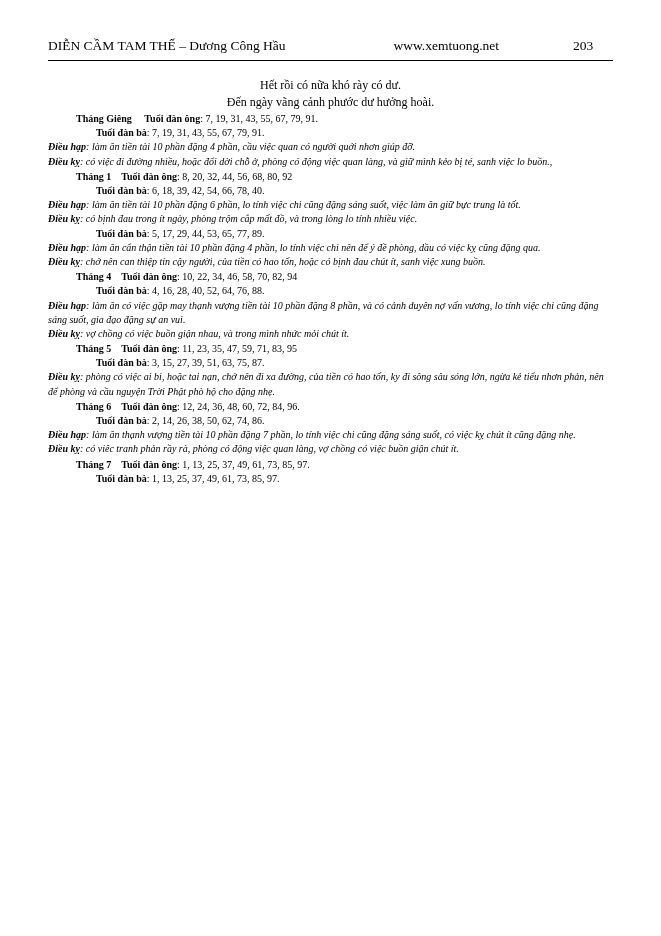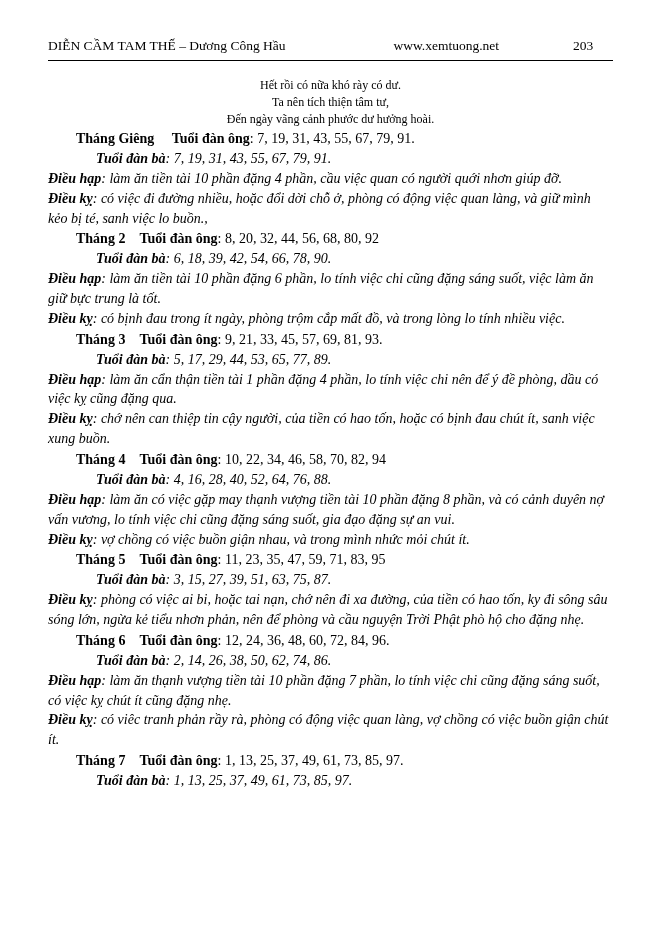--- a/index.html
+++ b/index.html
@@ -44,93 +44,86 @@
     width: 40px;
     text-align: left;
   }
   .center-line {
     text-align: center;
     font-size: 12px;
     line-height: 1.42;
   }
   p {
     margin: 0;
-    font-size: 14px;
+    font-size: 10px;
     line-height: 1.42;
     text-align: left;
   }
   .blk { font-weight: bold; }
   .month-line {
     margin-top: 1px;
     padding-left: 28px;
   }
   .sub-line {
     padding-left: 48px;
-    font-style: italic;
   }
   .body-line {
     margin-top: 0px;
     font-style: italic;
   }
 </style>
 </head>
 <body>
 
 <div class="page">
 
   <div class="header">
     <span class="header-left">DIỄN CẦM TAM THẾ – Dương Công Hầu</span>
     <span class="header-mid">www.xemtuong.net</span>
     <span class="header-right">203</span>
   </div>
 
   <div class="center-line">Hết rồi có nữa khó rày có dư.</div>
-  <div class="center-line">Ta nên tích thiện tâm tư,</div>
   <div class="center-line">Đến ngày vãng cảnh phước dư hưởng hoài.</div>
 
   <p class="month-line">
     <span class="blk">Tháng Giêng</span>
     <span>&nbsp;&nbsp;&nbsp;</span>
     <span class="blk">Tuổi đàn ông</span><span>: </span><span>7, 19, 31, 43, 55, 67, 79, 91.</span>
   </p>
   <p class="sub-line">
     <span class="blk">Tuổi đàn bà</span><span>: </span><span>7, 19, 31, 43, 55, 67, 79, 91.</span>
   </p>
   <p class="body-line">
     <span class="blk">Điều hạp</span><span>: </span><span>làm ăn tiền tài 10 phần đặng 4 phần,  cầu việc quan có người quới nhơn giúp đỡ.</span>
   </p>
   <p class="body-line">
     <span class="blk">Điều kỵ</span><span>: </span><span>có việc đi đường nhiều, hoặc đổi dời chỗ ở, phòng có động việc quan làng, và giữ mình kẻo bị té, sanh việc lo buồn.,</span>
   </p>
 
   <p class="month-line">
-    <span class="blk">Tháng 2</span>
+    <span class="blk">Tháng 1</span>
     <span>&nbsp;&nbsp;</span>
     <span class="blk">Tuổi đàn ông</span><span>: </span><span>8, 20, 32, 44, 56, 68, 80, 92</span>
   </p>
   <p class="sub-line">
-    <span class="blk">Tuổi đàn bà</span><span>: </span><span>6, 18, 39, 42, 54, 66, 78, 90.</span>
+    <span class="blk">Tuổi đàn bà</span><span>: </span><span>6, 18, 39, 42, 54, 66, 78, 40.</span>
   </p>
   <p class="body-line">
     <span class="blk">Điều hạp</span><span>: </span><span>làm ăn tiền tài 10 phần đặng 6 phần, lo tính việc chi cũng đặng sáng suốt, việc làm ăn giữ bực trung là tốt.</span>
   </p>
   <p class="body-line">
     <span class="blk">Điều kỵ</span><span>: </span><span>có bịnh đau trong ít ngày, phòng trộm cắp mất đồ, và trong lòng lo tính nhiều việc.</span>
   </p>
 
-  <p class="month-line">
-    <span class="blk">Tháng 3</span>
-    <span>&nbsp;&nbsp;</span>
-    <span class="blk">Tuổi đàn ông</span><span>: </span><span>9, 21, 33, 45, 57, 69, 81, 93.</span>
-  </p>
   <p class="sub-line">
     <span class="blk">Tuổi đàn bà</span><span>: </span><span>5, 17, 29, 44, 53, 65, 77, 89.</span>
   </p>
   <p class="body-line">
-    <span class="blk">Điều hạp</span><span>: </span><span>làm ăn cẩn thận tiền tài 1 phần đặng 4 phần, lo tính việc chi nên để ý đề phòng, dầu có việc kỵ cũng đặng qua.</span>
+    <span class="blk">Điều hạp</span><span>: </span><span>làm ăn cẩn thận tiền tài 10 phần đặng 4 phần, lo tính việc chi nên để ý đề phòng, dầu có việc kỵ cũng đặng qua.</span>
   </p>
   <p class="body-line">
     <span class="blk">Điều kỵ</span><span>: </span><span>chớ nên can thiệp tin cậy người, của tiền có hao tốn, hoặc có bịnh đau chút ít, sanh việc xung buồn.</span>
   </p>
 
   <p class="month-line">
     <span class="blk">Tháng 4</span>
     <span>&nbsp;&nbsp;</span>
     <span class="blk">Tuổi đàn ông</span><span>: </span><span>10, 22, 34, 46, 58, 70, 82, 94</span>
   </p>

